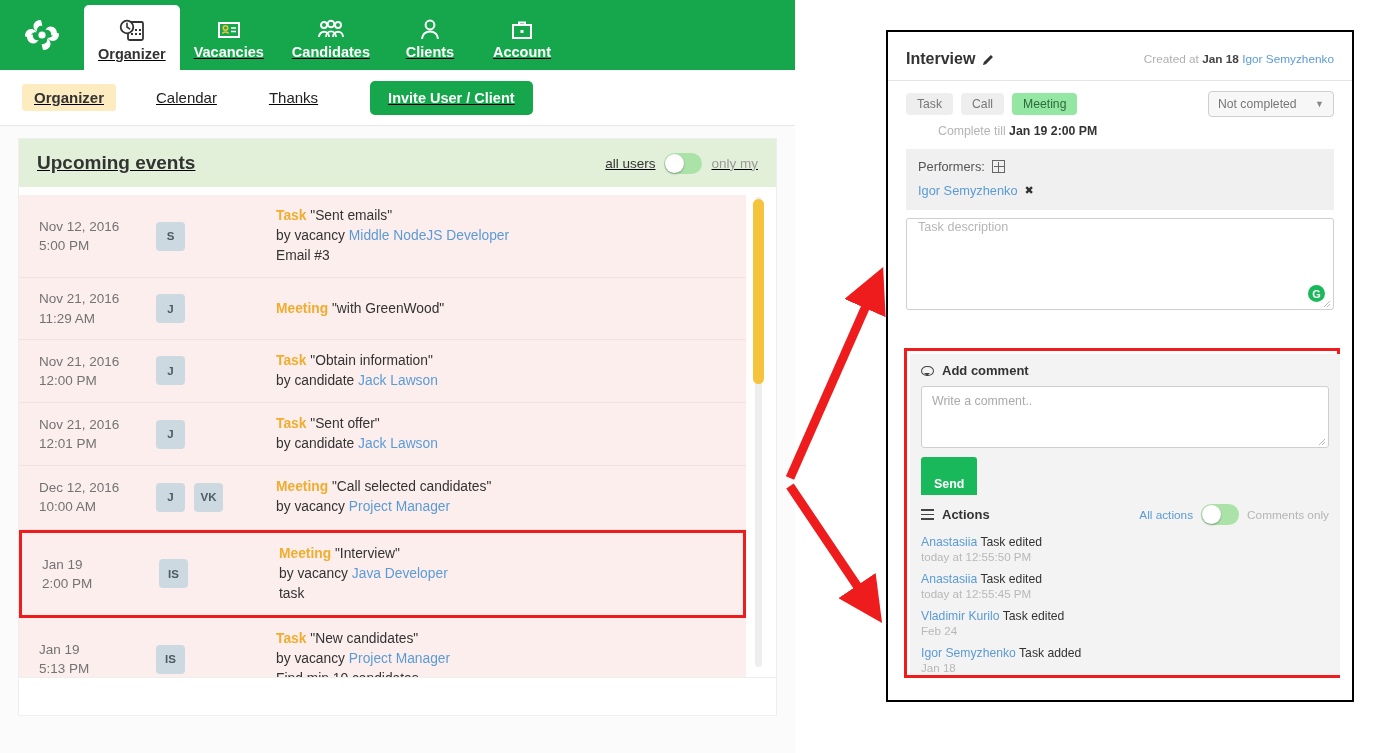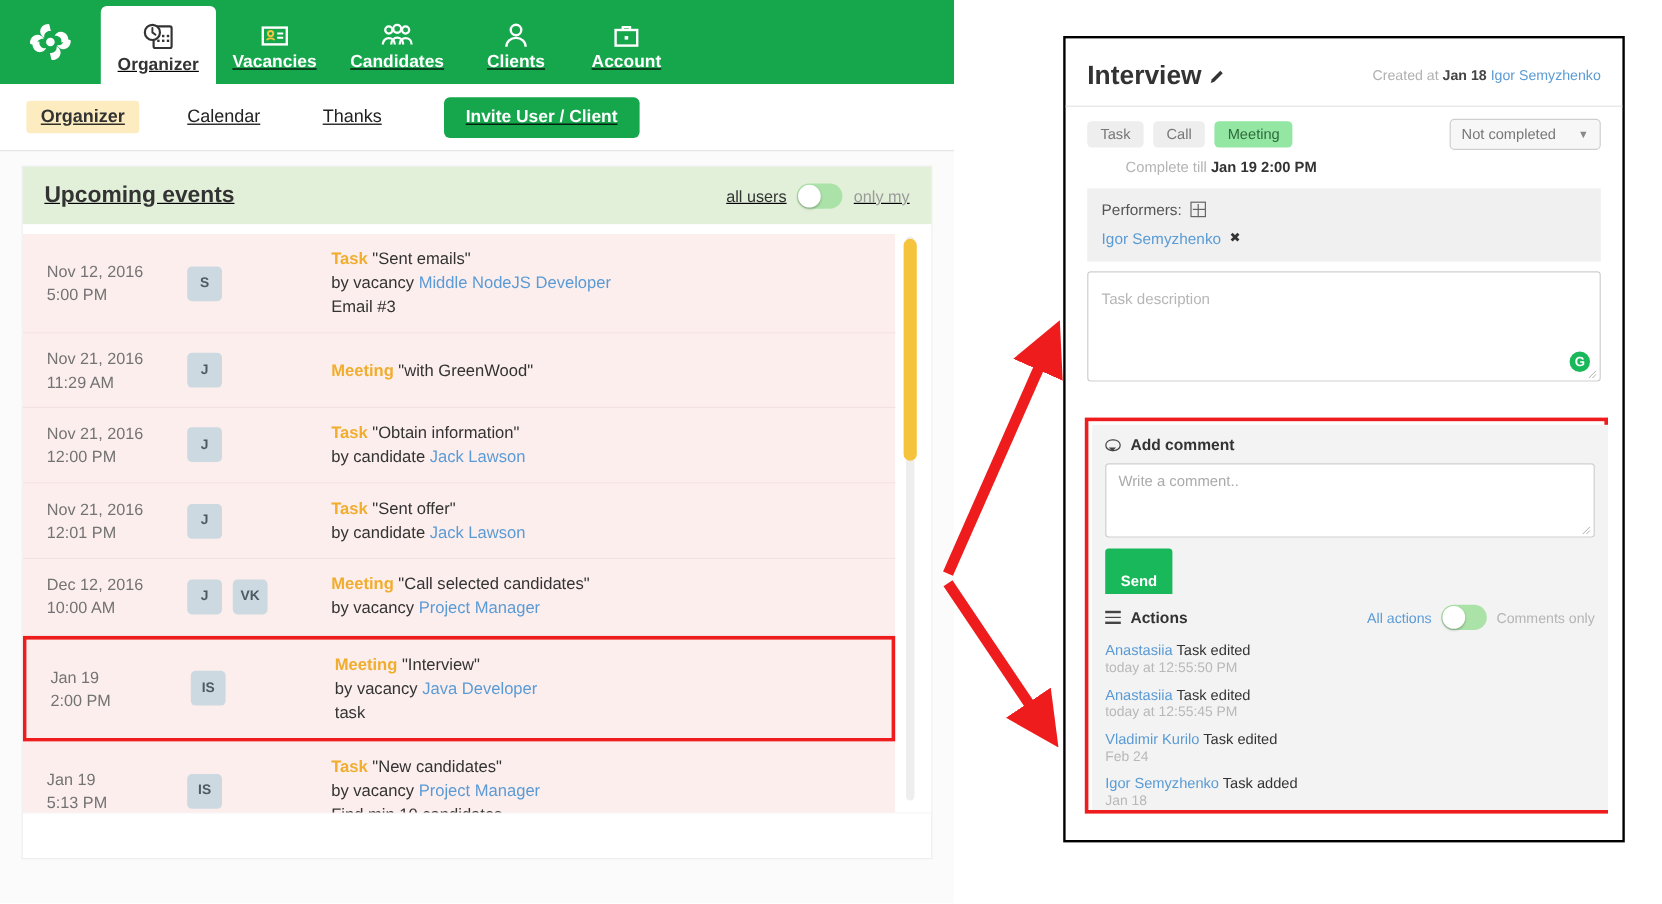--- a/index.html
+++ b/index.html
@@ -70,21 +70,21 @@
   .sb-track { position:absolute; right:14px; top:10px; width:7px; height:470px; background:#eeeeee; border-radius:4px; }
   .sb-thumb { position:absolute; right:12px; top:12px; width:11px; height:185px; background:#f5c33c; border-radius:6px; cursor:pointer; }
 
   .quest { margin-top:13px; background:#e2f0d9; padding:14px 18px; }
   .quest h2 { font-size:18px; font-weight:bold; color:#333; }
   .quest-body { background:#fff; height:38px; border:1px solid #eee; border-top:none; }
 
   
   .panel { position:absolute; left:886px; top:30px; width:468px; height:672px; background:#fff; border:2px solid #000; }
   .pn-head { display:flex; align-items:center; justify-content:space-between; padding:18px 18px 12px 18px; border-bottom:1px solid #e4e4e4; }
-  .pn-title { font-size:22px; font-weight:bold; color:#333; display:flex; align-items:center; gap:7px; }
+  .pn-title { font-size:16px; font-weight:bold; color:#333; display:flex; align-items:center; gap:7px; }
   .pn-meta { font-size:11.8px; color:#b0b0b0; }
   .pn-meta b { color:#444; font-weight:bold; }
   .pn-meta .lnk { color:#5b9bd5; }
 
   .pn-row1 { display:flex; align-items:center; justify-content:space-between; padding:10px 18px 0 18px; }
   .chips { display:flex; gap:8px; }
   .chip { background:#eeeeee; color:#777; font-size:12.2px; padding:4px 11px; border-radius:4px; cursor:pointer; }
   .chip.on { background:#93e7a3; color:#2f6b3c; }
   .sel-box {
     border:1px solid #cfcfcf; background:#f7f7f7; border-radius:4px; font-size:12.2px; color:#777;
@@ -99,21 +99,21 @@
   .pf-title { font-size:12.8px; color:#555; display:flex; align-items:center; gap:7px; }
   .pf-add { width:13px; height:13px; border:1px solid #666; position:relative; cursor:pointer; }
   .pf-add:before, .pf-add:after { content:""; position:absolute; background:#666; }
   .pf-add:before { left:5px; top:1px; width:1px; height:11px; }
   .pf-add:after { top:5px; left:1px; height:1px; width:11px; }
   .pf-person { margin-top:9px; font-size:12.8px; color:#5b9bd5; display:flex; align-items:center; gap:7px; }
   .pf-x { color:#333; font-size:11px; cursor:pointer; }
 
   .desc-box {
     margin:8px 18px 0 18px; height:92px; border:1px solid #cfcfcf; border-radius:3px; background:#fff;
-    position:relative; padding:15px 11px; font-size:12.6px; color:#b6b6b6; cursor:text;
+    position:relative; padding:1px 11px; font-size:12.6px; color:#b6b6b6; cursor:text;
   }
   .gicon { position:absolute; right:8px; bottom:7px; width:17px; height:17px; border-radius:50%; background:#19b95b;
            color:#fff; font-size:11px; font-weight:bold; display:flex; align-items:center; justify-content:center; }
   .grip { position:absolute; right:2px; bottom:1px; width:8px; height:8px; }
 
   .redbox { position:absolute; left:16px; top:316px; width:436px; height:330px; border:3px solid #ee1c1c; }
 
   .comment-sec { position:absolute; left:3px; top:3px; width:430px; background:#f3f3f3; padding:9px 11px 11px 11px; }
   .sec-title { font-size:13px; font-weight:bold; color:#333; display:flex; align-items:center; gap:8px; }
   .bubble { width:13px; height:10px; border:1.4px solid #444; border-radius:6px/5px; position:relative; }

